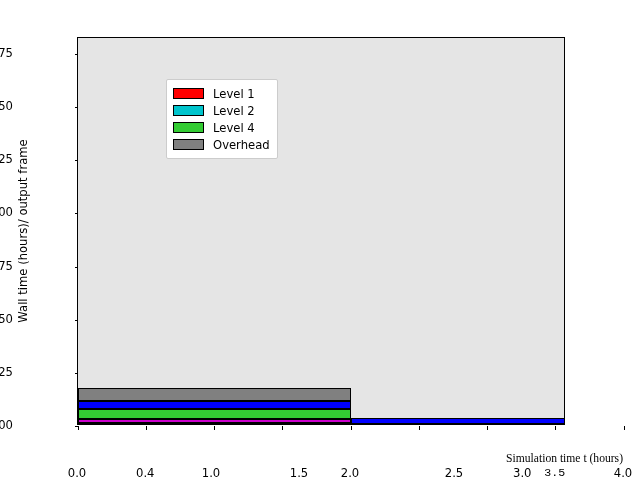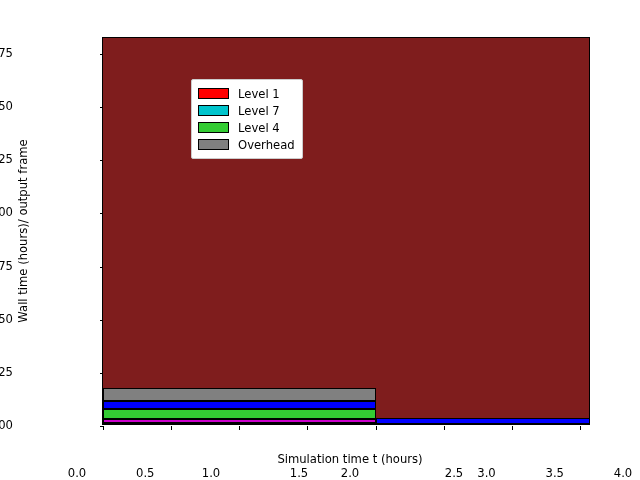--- a/index.html
+++ b/index.html
@@ -1,33 +1,33 @@
 <!DOCTYPE html>
 <html><head>
 <meta charset="utf-8">
 <style>
   html,body{margin:0;padding:0;}
   body{width:640px;height:480px;background:#ffffff;font-family:"DejaVu Sans",sans-serif;overflow:hidden;}
   #fig{position:relative;width:640px;height:480px;}
 
   
-  #axes{position:absolute;left:77px;top:37px;width:488px;height:388px;border:1.1px solid #000;box-sizing:border-box;background:#7f1d1d;margin-left:25px;}
+  #axes{position:absolute;left:77px;top:37px;width:488px;height:388px;border:1.1px solid #000;box-sizing:border-box;background:#e5e5e5;}
   #plotclip{position:absolute;left:0;top:0;right:0;bottom:0;overflow:hidden;}
 
   
   #title{position:absolute;left:77px;top:14px;width:546px;text-align:center;font-size:12.3px;color:#000;}
 
   
   #ylabel{position:absolute;left:0;top:0;width:388px;height:16px;
           transform:rotate(-90deg);transform-origin:0 0;
           margin-left:16px;margin-top:425px;
           text-align:center;font-size:11.6px;color:#000;}
 
   
-  #xlabel{position:absolute;left:77px;top:452px;width:546px;text-align:center;font-size:11.6px;color:#000;}
+  #xlabel{position:absolute;left:77px;top:452px;width:546px;text-align:right;font-size:11.6px;color:#000;font-family:Liberation Serif, serif;}
 
   
   .ytick{position:absolute;right:627px;width:120px;text-align:right;font-size:11.6px;color:#000;
          transform:translateY(-50%);white-space:nowrap;}
   .ytickmark{position:absolute;left:-3.5px;width:3.5px;height:1.1px;background:#000;}
   .xtick{position:absolute;top:430px;width:90px;margin-left:-45px;text-align:center;font-size:11.6px;color:#000;margin-top:36px;}
   .xtickmark{position:absolute;top:0;width:1.1px;height:3.5px;background:#000;margin-left:-0.5px;}
 
   
   .seg{position:absolute;box-sizing:border-box;border:0.9px solid #000;}
@@ -50,27 +50,27 @@
       <div class="ytick" style="top: 371.849px;">0.025</div>
       <div class="ytick" style="top: 318.699px;">0.050</div>
       <div class="ytick" style="top: 265.548px;">0.075</div>
       <div class="ytick" style="top: 212.397px;">0.100</div>
       <div class="ytick" style="top: 159.247px;">0.125</div>
       <div class="ytick" style="top: 106.096px;">0.150</div>
       <div class="ytick" style="top: 52.9452px;">0.175</div>
     </div>
   <div id="xticks">
       <div class="xtick" style="left: 77px;">0.0</div>
-      <div class="xtick" style="left: 145.25px;">0.5</div>
+      <div class="xtick" style="left: 145.25px;">0.4</div>
       <div class="xtick" style="left: 211px;">1.0</div>
       <div class="xtick" style="left: 299px;">1.5</div>
       <div class="xtick" style="left: 350px;">2.0</div>
       <div class="xtick" style="left: 418.25px; text-align: right;">2.5</div>
-      <div class="xtick" style="left: 486.5px;">3.0</div>
-      <div class="xtick" style="left: 554.75px;">3.5</div>
+      <div class="xtick" style="left: 486.5px; text-align: right;">3.0</div>
+      <div class="xtick" style="left: 554.75px; font-family: Liberation Mono, monospace;">3.5</div>
       <div class="xtick" style="left: 623px;">4.0</div>
     </div>
 
   <div id="axes">
     <div id="plotclip">
         <div class="seg" style="left: 0px; width: 273px; top: 385.449px; height: 1.8px; background: rgb(0, 196, 204); z-index: 9;"></div>
         <div class="seg" style="left: 0px; width: 273px; top: 381.409px; height: 4.03945px; background: rgb(204, 0, 204); z-index: 8;"></div>
         <div class="seg" style="left: 0px; width: 273px; top: 371.204px; height: 10.2049px; background: rgb(51, 204, 51); z-index: 7;"></div>
         <div class="seg" style="left: 0px; width: 273px; top: 362.7px; height: 8.50411px; background: rgb(0, 0, 255); z-index: 6;"></div>
         <div class="seg" style="left: 0px; width: 273px; top: 350.369px; height: 12.331px; background: rgb(128, 128, 128); z-index: 5;"></div>
@@ -98,21 +98,21 @@
         <div class="xtickmark" style="left: 546px; top: 388px;"></div>
       </div>
 
     <div class="legend" id="legend">
         <div class="lgrow">
           <span class="lgsw" style="background: rgb(255, 0, 0);"></span>
           <span class="lgtx">Level 1</span>
         </div>
         <div class="lgrow">
           <span class="lgsw" style="background: rgb(0, 196, 204);"></span>
-          <span class="lgtx">Level 7</span>
+          <span class="lgtx">Level 2</span>
         </div>
         <div class="lgrow">
           <span class="lgsw" style="background: rgb(51, 204, 51);"></span>
           <span class="lgtx">Level 4</span>
         </div>
         <div class="lgrow">
           <span class="lgsw" style="background: rgb(128, 128, 128);"></span>
           <span class="lgtx">Overhead</span>
         </div>
       </div>

